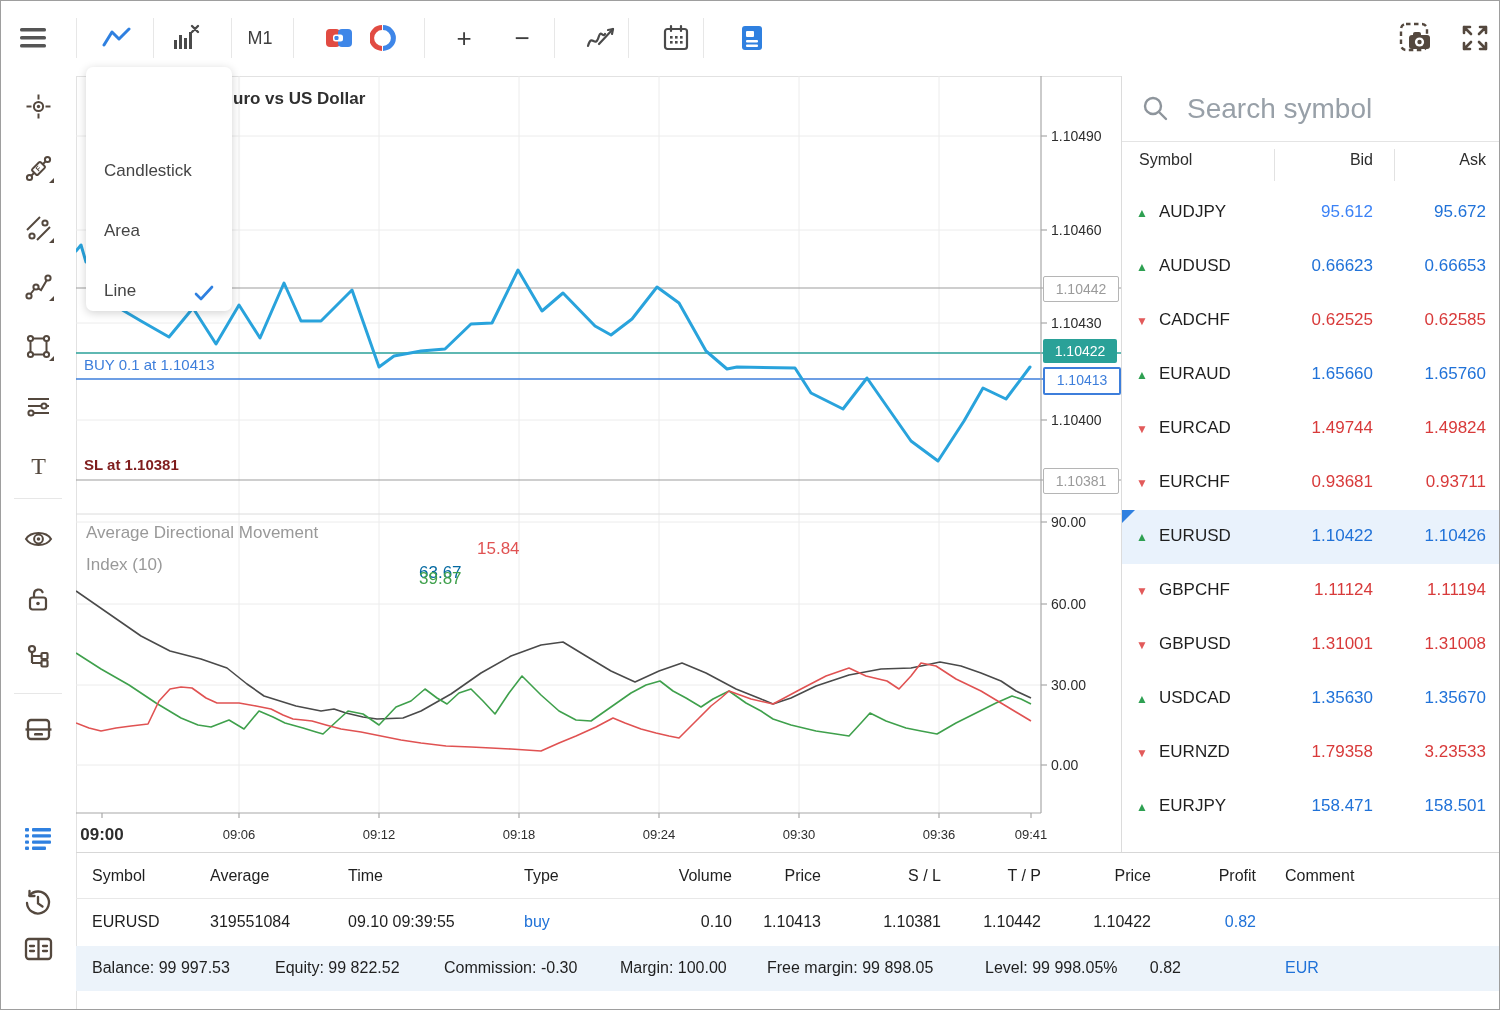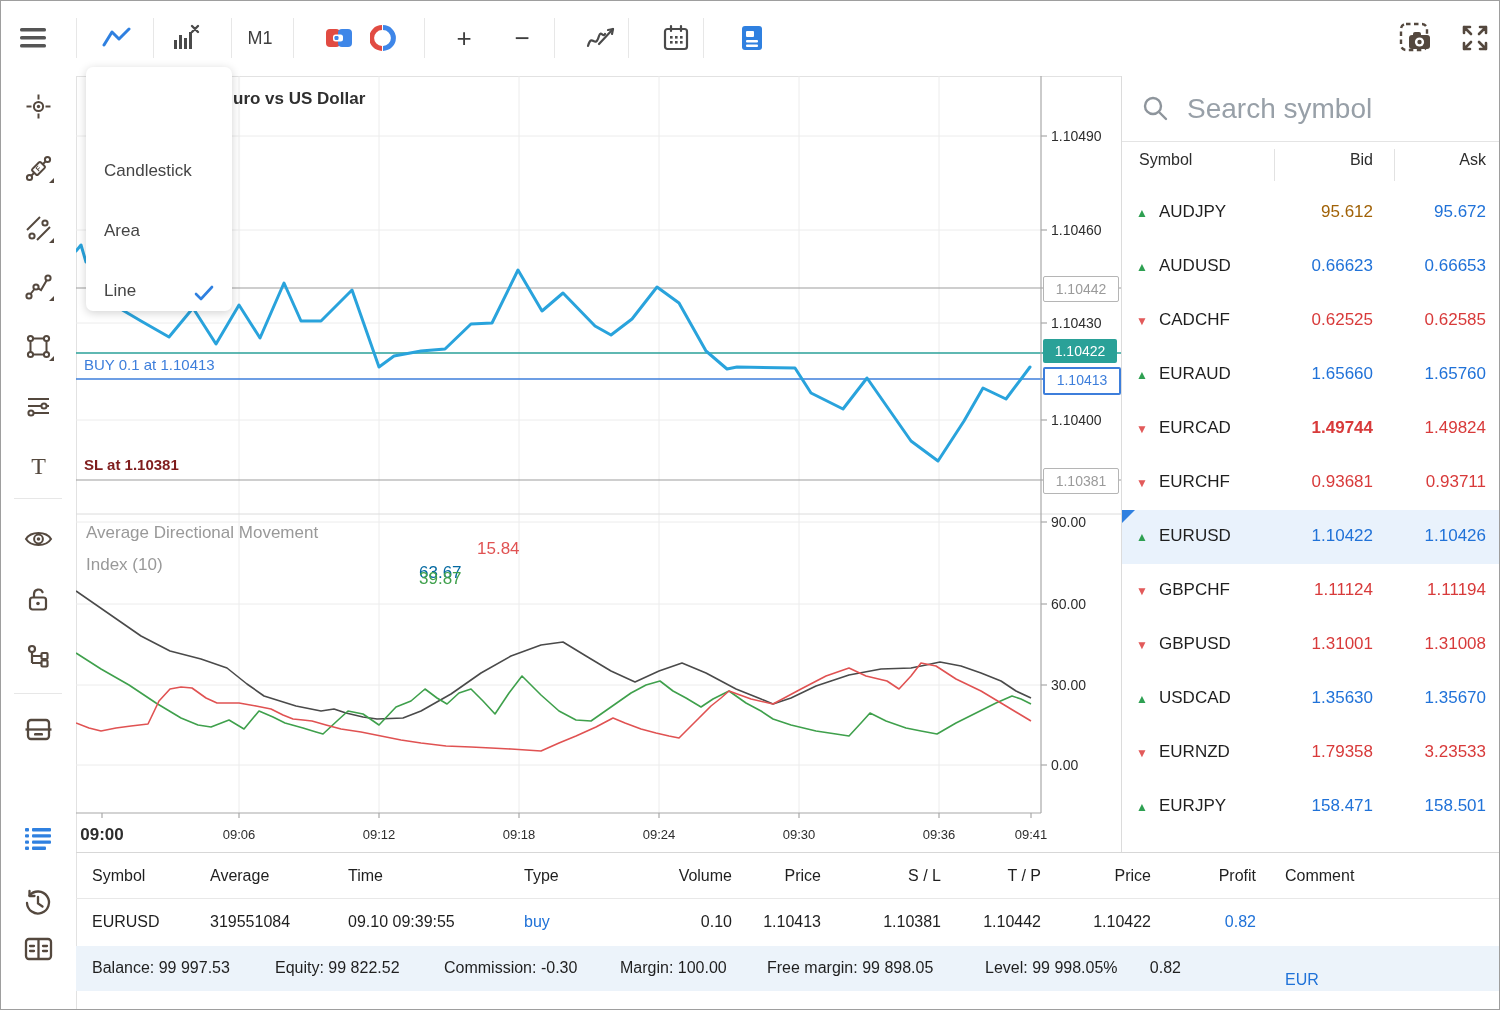--- a/index.html
+++ b/index.html
@@ -408,21 +408,21 @@
   <div class="mw-h r" style="left:1405px;width:80px">Ask</div>
   <div class="mw-hdiv" style="left:1273px"></div>
   <div class="mw-hdiv" style="left:1393px"></div>
 
   <div id="mw-selected" class="abs"></div>
   <div id="mw-selected-corner" class="abs"></div>
 
   <div class="mw-row" style="top:185px">
     <span class="mw-tri" style="color: rgb(46, 160, 82);">▲</span>
     <span class="mw-sym">AUDJPY</span>
-    <span class="mw-bid" style="color: #a16207;">95.612</span>
+    <span class="mw-bid" style="color: #3b82f6;">95.612</span>
     <span class="mw-ask" style="color: rgb(32, 114, 216);">95.672</span>
   </div>
   <div class="mw-row" style="top:239px">
     <span class="mw-tri" style="color: rgb(46, 160, 82);">▲</span>
     <span class="mw-sym">AUDUSD</span>
     <span class="mw-bid" style="color: rgb(32, 114, 216);">0.66623</span>
     <span class="mw-ask" style="color: rgb(32, 114, 216);">0.66653</span>
   </div>
   <div class="mw-row" style="top:293px">
     <span class="mw-tri" style="color: rgb(226, 90, 90);">▼</span>
@@ -432,21 +432,21 @@
   </div>
   <div class="mw-row" style="top:347px">
     <span class="mw-tri" style="color: rgb(46, 160, 82);">▲</span>
     <span class="mw-sym">EURAUD</span>
     <span class="mw-bid" style="color: rgb(32, 114, 216);">1.65660</span>
     <span class="mw-ask" style="color: rgb(32, 114, 216);">1.65760</span>
   </div>
   <div class="mw-row" style="top:401px">
     <span class="mw-tri" style="color: rgb(226, 90, 90);">▼</span>
     <span class="mw-sym">EURCAD</span>
-    <span class="mw-bid" style="color: rgb(216, 58, 58); font-weight: bold;">1.49744</span>
+    <span class="mw-bid" style="color: rgb(216, 58, 58);">1.49744</span>
     <span class="mw-ask" style="color: rgb(216, 58, 58);">1.49824</span>
   </div>
   <div class="mw-row" style="top:455px">
     <span class="mw-tri" style="color: rgb(226, 90, 90);">▼</span>
     <span class="mw-sym">EURCHF</span>
     <span class="mw-bid" style="color: rgb(216, 58, 58);">0.93681</span>
     <span class="mw-ask" style="color: rgb(216, 58, 58);">0.93711</span>
   </div>
   <div class="mw-row" style="top:509px">
     <span class="mw-tri" style="color: rgb(46, 160, 82);">▲</span>
@@ -515,15 +515,15 @@
   </div>
 
   <div id="balance-bar" class="abs"></div>
   <div class="bal-item" style="left:91px">Balance: 99 997.53</div>
   <div class="bal-item" style="left:274px">Equity: 99 822.52</div>
   <div class="bal-item" style="left:443px">Commission: -0.30</div>
   <div class="bal-item" style="left:619px">Margin: 100.00</div>
   <div class="bal-item" style="left:766px">Free margin: 99 898.05</div>
   <div class="bal-item" style="left:984px">Level: 99 998.05%</div>
   <div class="bal-item r" style="left:1080px;width:100px">0.82</div>
-  <div class="bal-item" style="left: 1284px; color: rgb(32, 114, 216); margin-top: 12px;">EUR</div>
+  <div class="bal-item" style="left: 1284px; color: rgb(32, 114, 216);">EUR</div>
 
 </div>
 
 </body></html>

